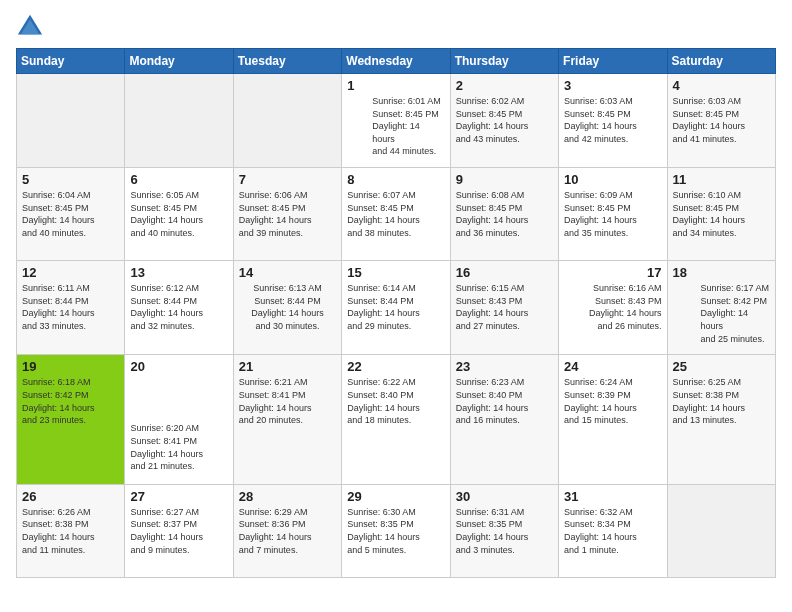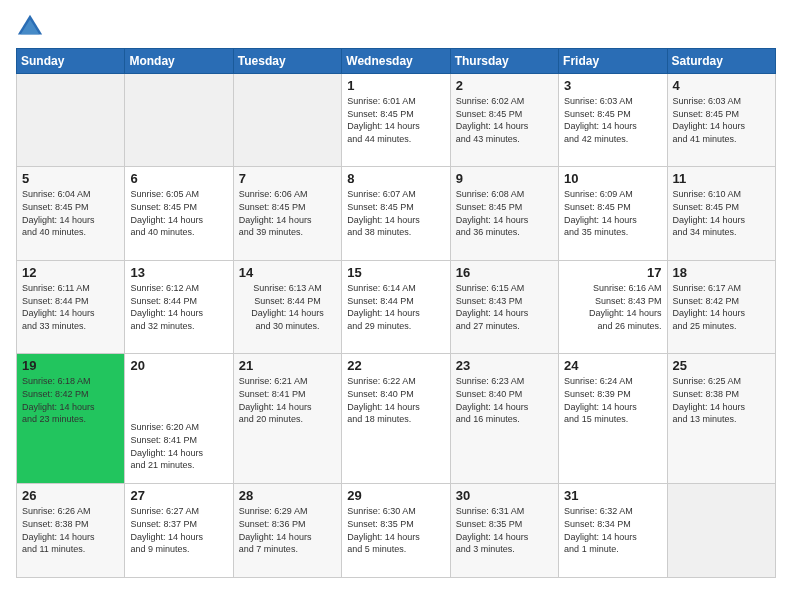--- a/index.html
+++ b/index.html
@@ -142,21 +142,21 @@
           <th>Saturday</th>
         </tr>
     </thead>
     <tbody id="calendar-body">
     <tr>
           <td class="empty-cell" style="background-color: rgb(235, 235, 235);"></td>
           <td class="empty-cell" style="background-color: rgb(235, 235, 235);"></td>
           <td class="empty-cell" style="background-color: rgb(235, 235, 235);"></td>
           <td style="background-color: rgb(255, 255, 255);">
             <span class="day-number">1</span>
-            <div class="day-info" style="white-space: pre-line;">Sunrise: 6:01 AM
+            <div class="day-info" style="white-space: pre-line; margin-left: 25px;">Sunrise: 6:01 AM
 Sunset: 8:45 PM
 Daylight: 14 hours
 and 44 minutes.</div>
           </td>
           <td style="background-color: rgb(247, 247, 247);">
             <span class="day-number">2</span>
             <div class="day-info" style="white-space: pre-line;">Sunrise: 6:02 AM
 Sunset: 8:45 PM
 Daylight: 14 hours
 and 43 minutes.</div>
@@ -265,28 +265,28 @@
           </td>
           <td style="background-color: rgb(255, 255, 255); text-align: right;">
             <span class="day-number">17</span>
             <div class="day-info" style="white-space: pre-line;">Sunrise: 6:16 AM
 Sunset: 8:43 PM
 Daylight: 14 hours
 and 26 minutes.</div>
           </td>
           <td style="background-color: rgb(247, 247, 247);">
             <span class="day-number">18</span>
-            <div class="day-info" style="white-space: pre-line;">Sunrise: 6:17 AM
+            <div class="day-info" style="white-space: pre-line; margin-left: 28px;">Sunrise: 6:17 AM
 Sunset: 8:42 PM
 Daylight: 14 hours
 and 25 minutes.</div>
           </td>
         </tr>
         <tr>
-          <td style="background-color: #22c55e;">
+          <td style="background-color: #84cc16;">
             <span class="day-number">19</span>
             <div class="day-info" style="white-space: pre-line;">Sunrise: 6:18 AM
 Sunset: 8:42 PM
 Daylight: 14 hours
 and 23 minutes.</div>
           </td>
           <td style="background-color: rgb(255, 255, 255);">
             <span class="day-number">20</span>
             <div class="day-info" style="white-space: pre-line; margin-top: 48px;">Sunrise: 6:20 AM
 Sunset: 8:41 PM

